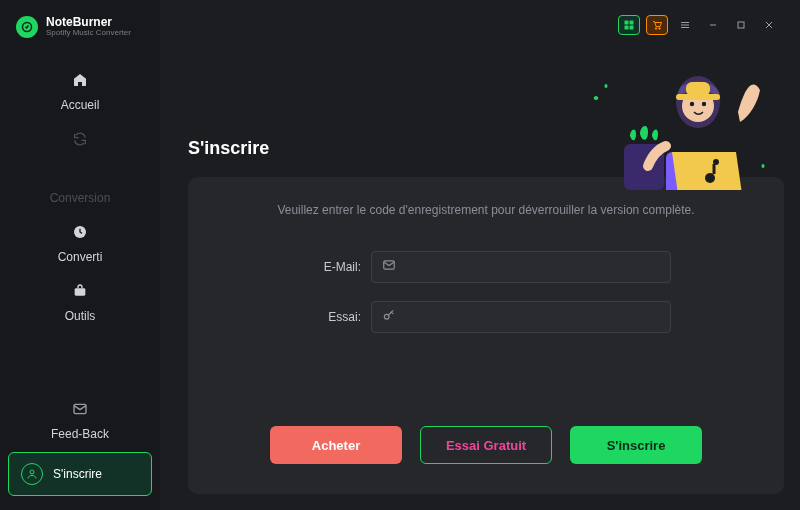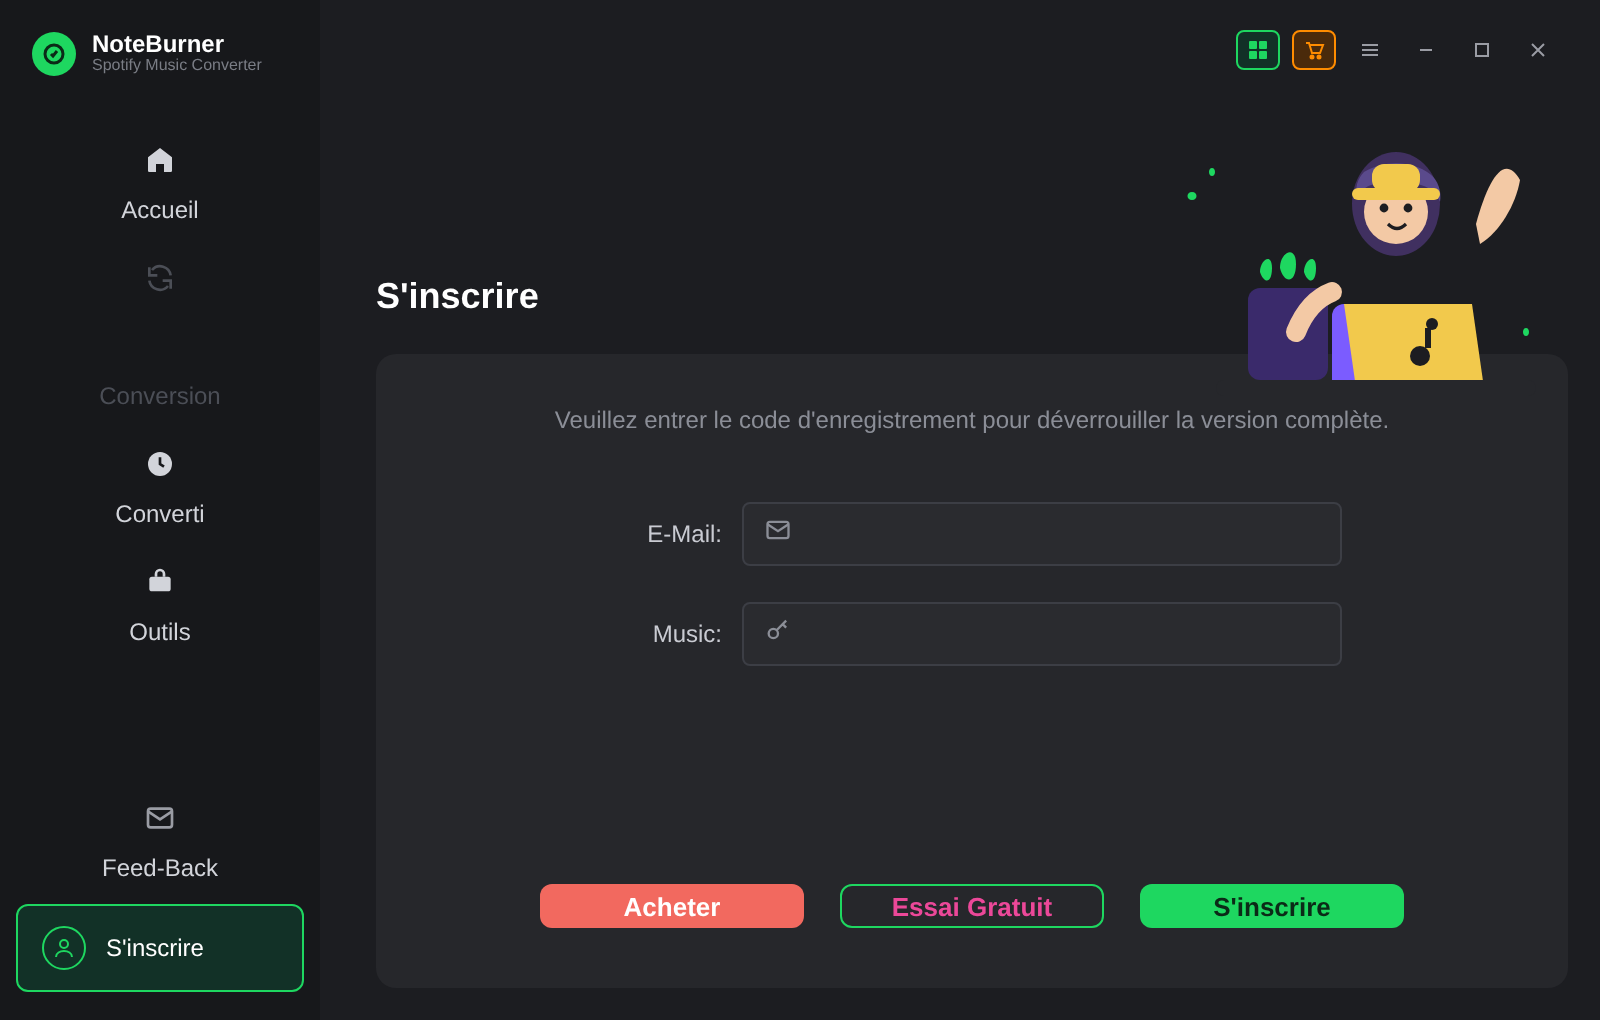--- a/index.html
+++ b/index.html
@@ -118,21 +118,21 @@
 .finput input {
   flex: 1; background: transparent; border: none; outline: none;
   color: #fff; font-size: 12px;
 }
 .actions {
   margin-top: auto;
   display: flex; gap: 18px; justify-content: center;
   padding-bottom: 4px;
 }
 .btn {
-  min-width: 132px; height: 22px;
+  min-width: 132px; height: 38px;
   border-radius: 6px;
   font-size: 13px; font-weight: 600;
   display: flex; align-items: center; justify-content: center;
   cursor: pointer;
   border: 1px solid transparent;
   margin-top: 12px;
 }
 .btn.buy { background: #f2695f; color: #fff; }
 .btn.trial { background: transparent; border-color: #1ed760; color: #ec4899; }
 .btn.signup { background: #1ed760; color: #0b2a17; }
@@ -300,21 +300,21 @@
             <span>
               <svg width="14" height="14" viewBox="0 0 24 24" fill="none" stroke="#8b8e97" stroke-width="2">
                   <rect x="3" y="5" width="18" height="14" rx="2"></rect>
                   <path d="M3 7l9 6 9-6"></path>
                 </svg>
             </span>
             <input type="text" style="">
           </div>
         </div>
         <div class="frow">
-          <div class="flabel">Music:</div>
+          <div class="flabel">Essai:</div>
           <div class="finput">
             <span>
               <svg width="14" height="14" viewBox="0 0 24 24" fill="none" stroke="#8b8e97" stroke-width="2">
                   <circle cx="8" cy="15" r="4"></circle>
                   <path d="M11 12l8-8M16 7l3 3"></path>
                 </svg>
             </span>
             <input type="text" style="">
           </div>
         </div>

